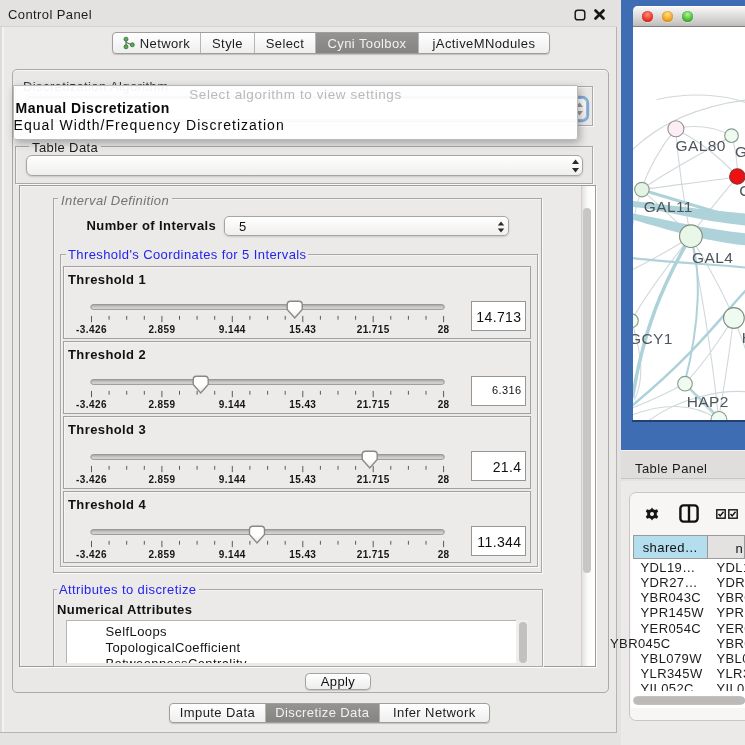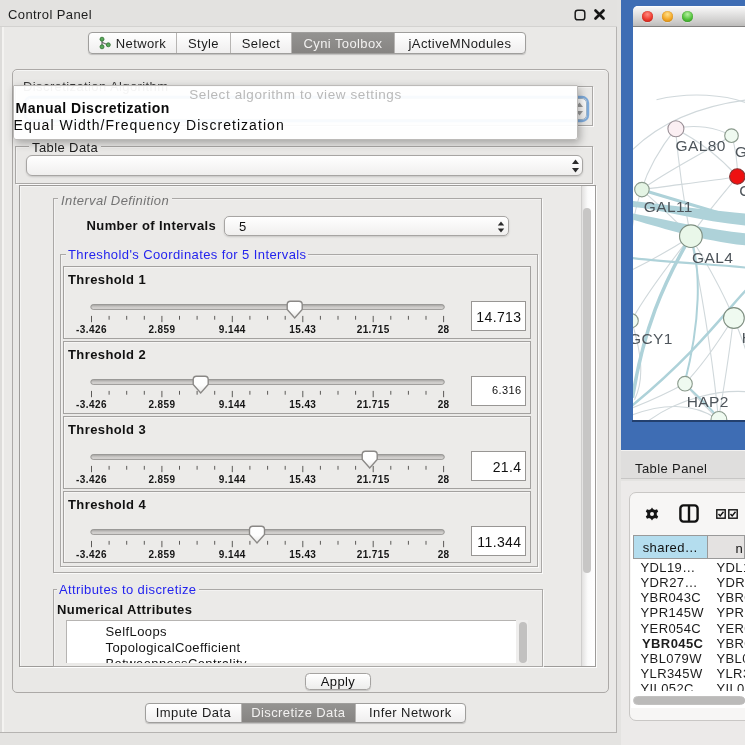--- a/index.html
+++ b/index.html
@@ -1,20 +1,20 @@
 <!DOCTYPE html>
 <html><head><meta charset="utf-8">
 <style>
 *{margin:0;padding:0;box-sizing:border-box;}
 html,body{width:745px;height:745px;}
 body{font-family:"Liberation Sans",sans-serif;background:#e4e3e1;letter-spacing:0.4px;}
 #app{position:relative;width:745px;height:745px;overflow:hidden;}
 .abs{position:absolute;}
 .etch{border:1px solid #aaa8a6;box-shadow:1px 1px 0 rgba(255,255,255,.75), inset 1px 1px 0 rgba(255,255,255,.4);}
-.seg{display:flex;height:22px;border:1px solid #9f9e9c;border-radius:4px;background:linear-gradient(#ffffff,#efeeee);box-shadow:0 1px 1px rgba(0,0,0,.18);overflow:hidden;}
+.seg{display:flex;height:22px;border:1px solid #9f9e9c;border-radius:4px;background:linear-gradient(#ffffff,#efeeee);box-shadow:0 1px 1px rgba(0,0,0,.18);overflow:hidden;margin-left:24px;}
 .seg>div{display:flex;align-items:center;justify-content:center;font-size:13px;color:#1c1c1c;border-right:1px solid #b7b5b3;white-space:nowrap;}
 .seg>div:last-child{border-right:none;}
 .seg>div.sel{background:linear-gradient(#949391,#868482);color:#f2f1f0;}
 </style></head><body>
 <div id="app">
 
 <div class="abs" style="left:0;top:0;width:617px;height:733px;background:#eae9e7;border-right:1px solid #b5b3b1;border-bottom:1px solid #b5b3b1;box-shadow:inset 2px 0 0 #dddcda, inset 4px 0 0 #f4f3f1;"></div>
 <div class="abs" style="left:0;top:0;width:617px;height:27px;background:#e3e2e0;border-bottom:1px solid #d3d2d0;"></div>
 <div class="abs" style="left:8px;top:7px;font-size:13px;color:#1d1d1d;">Control Panel</div>
 <svg class="abs" style="left:574px;top:9px;" width="12" height="12" viewBox="0 0 12 12">
@@ -368,21 +368,21 @@
 <div class="abs" style="left:640.5px;top:560.2px;font-size:13px;color:#1c1c1c;">YDL19…</div>
 <div class="abs" style="left:716.4px;top:560.2px;width:28.6px;overflow:hidden;font-size:13px;color:#1c1c1c;white-space:nowrap;">YDL19</div>
 <div class="abs" style="left:640.5px;top:575.3px;font-size:13px;color:#1c1c1c;">YDR27…</div>
 <div class="abs" style="left:716.4px;top:575.3px;width:28.6px;overflow:hidden;font-size:13px;color:#1c1c1c;white-space:nowrap;">YDR27</div>
 <div class="abs" style="left:640.5px;top:590.4px;font-size:13px;color:#1c1c1c;">YBR043C</div>
 <div class="abs" style="left:716.4px;top:590.4px;width:28.6px;overflow:hidden;font-size:13px;color:#1c1c1c;white-space:nowrap;">YBR04</div>
 <div class="abs" style="left:640.5px;top:605.4px;font-size:13px;color:#1c1c1c;">YPR145W</div>
 <div class="abs" style="left:716.4px;top:605.4px;width:28.6px;overflow:hidden;font-size:13px;color:#1c1c1c;white-space:nowrap;">YPR14</div>
 <div class="abs" style="left:640.5px;top:620.5px;font-size:13px;color:#1c1c1c;">YER054C</div>
 <div class="abs" style="left:716.4px;top:620.5px;width:28.6px;overflow:hidden;font-size:13px;color:#1c1c1c;white-space:nowrap;">YER05</div>
-<div class="abs" style="left:642px;top:635.6px;font-size:13px;color:#1c1c1c;font-weight:bold;">YBR045C</div>
+<div class="abs" style="left:610px;top:635.6px;font-size:13px;color:#1c1c1c;">YBR045C</div>
 <div class="abs" style="left:716.4px;top:635.6px;width:28.6px;overflow:hidden;font-size:13px;color:#1c1c1c;white-space:nowrap;">YBR04</div>
 <div class="abs" style="left:640.5px;top:650.7px;font-size:13px;color:#1c1c1c;">YBL079W</div>
 <div class="abs" style="left:716.4px;top:650.7px;width:28.6px;overflow:hidden;font-size:13px;color:#1c1c1c;white-space:nowrap;">YBL07</div>
 <div class="abs" style="left:640.5px;top:665.8px;font-size:13px;color:#1c1c1c;">YLR345W</div>
 <div class="abs" style="left:716.4px;top:665.8px;width:28.6px;overflow:hidden;font-size:13px;color:#1c1c1c;white-space:nowrap;">YLR34</div>
 <div class="abs" style="left:640.5px;top:680.8px;font-size:13px;color:#1c1c1c;">YIL052C</div>
 <div class="abs" style="left:716.4px;top:680.8px;width:28.6px;overflow:hidden;font-size:13px;color:#1c1c1c;white-space:nowrap;">YIL05</div>
 <div class="abs" style="left:630.5px;top:691px;width:114.5px;height:5px;background:#ffffff;"></div>
 <div class="abs" style="left:633px;top:696.3px;width:112px;height:8.4px;background:#dcdbda;border:1px solid #c2c1c0;border-radius:4.5px;"></div>
 <div class="abs" style="left:634.3px;top:697.3px;width:111px;height:6.6px;background:#bbbab9;border-radius:3.5px;"></div>

